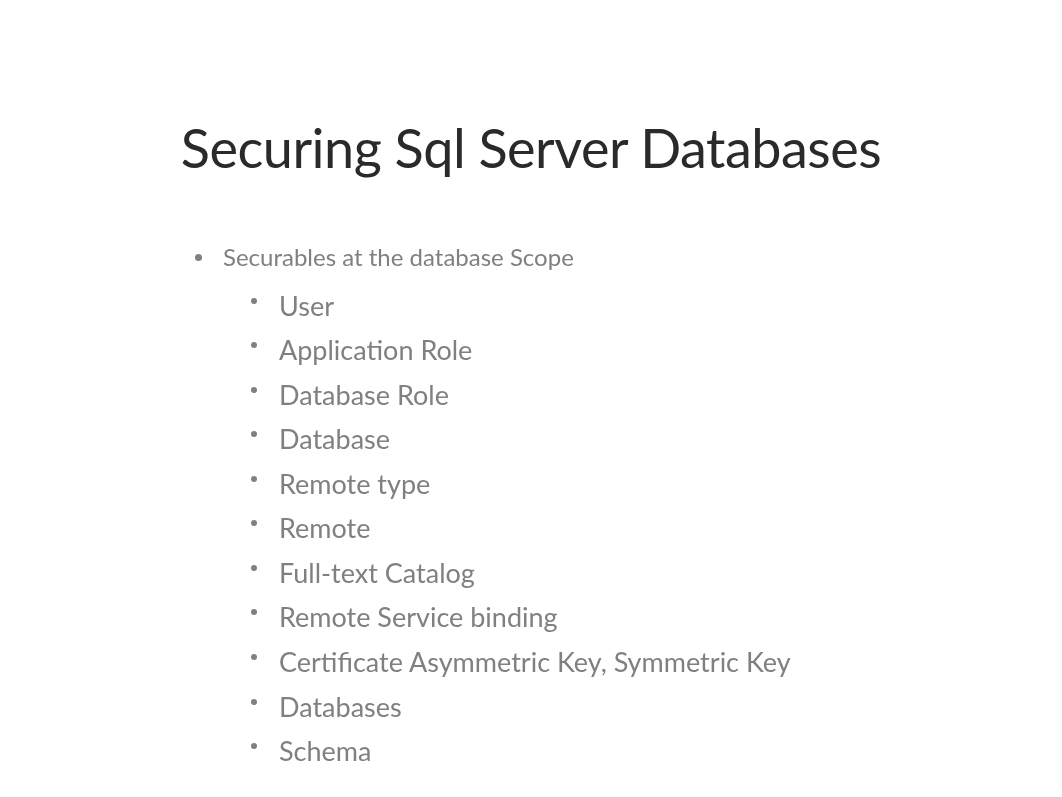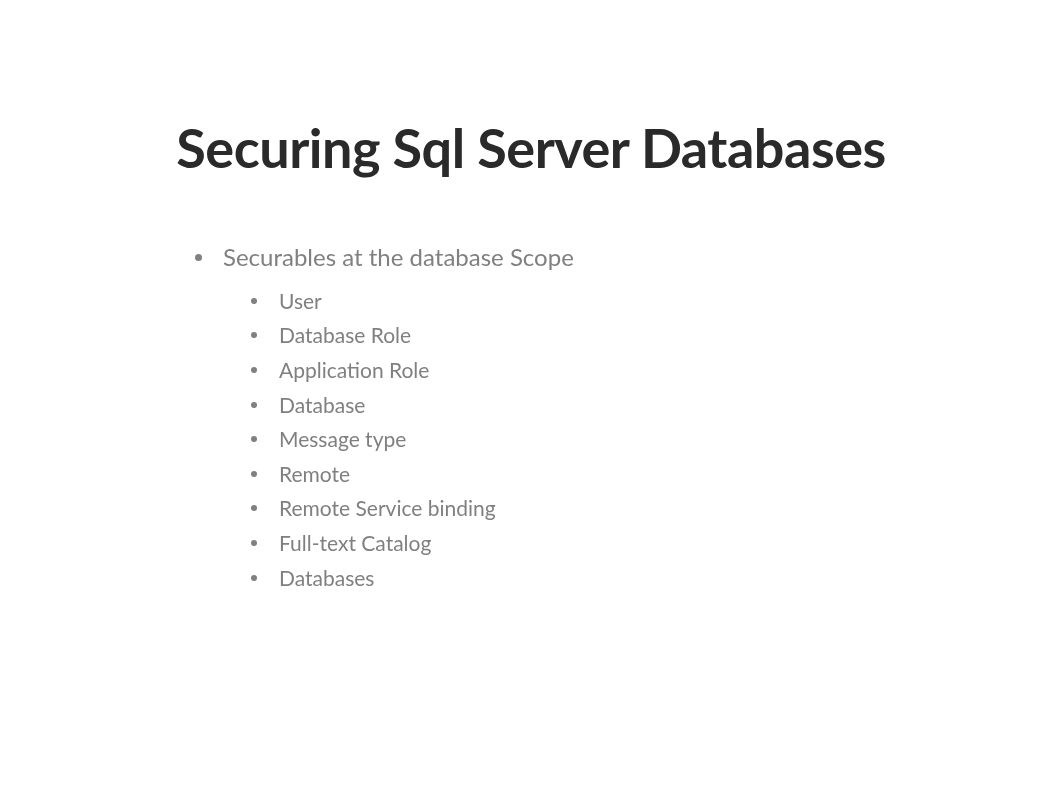--- a/index.html
+++ b/index.html
@@ -9,21 +9,21 @@
     }
     body {
       width: 1062px;
       height: 797px;
       background: #ffffff;
       font-family: 'Segoe UI', 'Lato', -apple-system, BlinkMacSystemFont, sans-serif;
       padding-top: 115px;
     }
     .slide-title {
       font-size: 54px;
-      font-weight: 700;
+      font-weight: 400;
       color: #2a2a2a;
       text-align: center;
       letter-spacing: -0.5px;
       margin-bottom: 60px;
     }
     .content {
       padding-left: 195px;
     }
     .level-1 {
       list-style: none;
@@ -47,21 +47,21 @@
       border-radius: 50%;
     }
     .level-2 {
       list-style: none;
       margin-top: 10px;
       padding-left: 28px;
     }
     .level-2 > li {
       position: relative;
       padding-left: 28px;
-      font-size: 21px;
+      font-size: 27px;
       color: #808080;
       line-height: 1.65;
     }
     .level-2 > li::before {
       content: "";
       position: absolute;
       left: 0;
       top: 14px;
       width: 6px;
       height: 6px;
@@ -73,24 +73,26 @@
 <body>
 
 <h1 class="slide-title">Securing Sql Server Databases</h1>
 
 <div class="content">
   <ul class="level-1">
     <li>
       <span>Securables at the database Scope</span>
       <ul class="level-2">
         <li>User</li>
+        <li>Application Role</li>
         <li>Database Role</li>
-        <li>Application Role</li>
         <li>Database</li>
-        <li>Message type</li>
+        <li>Remote type</li>
         <li>Remote</li>
+        <li>Full-text Catalog</li>
         <li>Remote Service binding</li>
-        <li>Full-text Catalog</li>
+        <li>Certificate Asymmetric Key, Symmetric Key</li>
         <li>Databases</li>
+        <li>Schema</li>
       </ul>
     </li>
   </ul>
 </div>
 
 </body></html>

